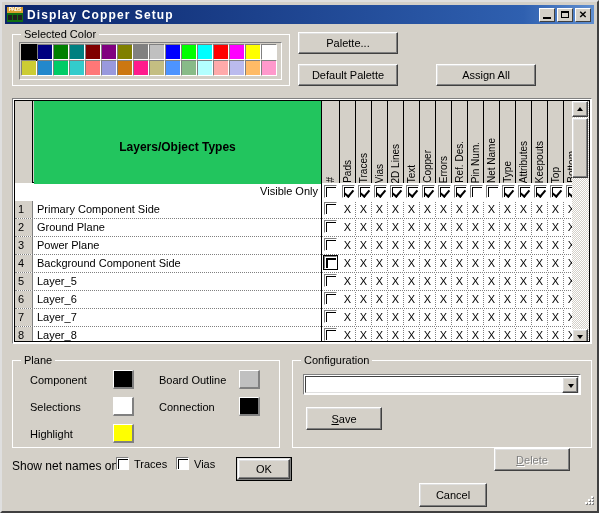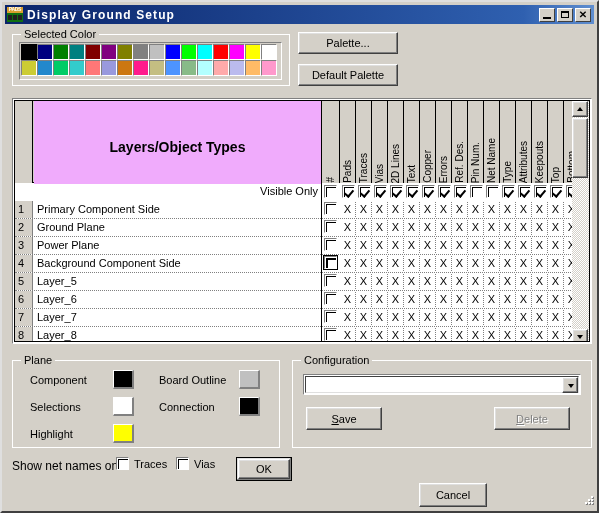--- a/index.html
+++ b/index.html
@@ -57,21 +57,21 @@
   .group-label{position:absolute;top:-7px;left:8px;background:#d4d0c8;padding:0 3px;font-size:11px;}
   
   .btn{
     background:#d4d0c8;position:absolute;box-sizing:border-box;
     border-left:1px solid #fff;border-top:1px solid #fff;
     border-right:1px solid #404040;border-bottom:1px solid #404040;
     font-size:11px;font-family:"Liberation Sans",sans-serif;
     display:flex;align-items:center;justify-content:center;cursor:default;color:#000;
     box-shadow: inset -1px -1px 0 #808080, inset 1px 1px 0 #dfdfdf;
   }
-  .btn.disabled{color:#808080;text-shadow:1px 1px 0 #fff;}
+  .btn.disabled{color:#808080;text-shadow:1px 1px 0 #fff;margin-top:41px;}
   .btn.default{border:1px solid #000;}
   .btn.default .inner{
     position:absolute;left:1px;top:1px;right:1px;bottom:1px;
     border-left:1px solid #fff;border-top:1px solid #fff;
     border-right:1px solid #404040;border-bottom:1px solid #404040;
     box-shadow: inset -1px -1px 0 #808080, inset 1px 1px 0 #dfdfdf;
     pointer-events:none;
   }
   u{text-decoration:underline;}
   
@@ -92,23 +92,23 @@
   
   .tblbox{
     position:absolute;box-sizing:border-box;background:#fff;
     border-left:1px solid #808080;border-top:1px solid #808080;
     border-right:1px solid #fff;border-bottom:1px solid #fff;
     overflow:hidden;
   }
   .tblbox2{position:absolute;inset:1px;border:1px solid #000;box-sizing:border-box;background:#fff;overflow:hidden;}
   .hdr-row{position:absolute;left:0;top:0;height:82px;background:#d4d0c8;border-bottom:1px solid #000;box-sizing:border-box;}
   .hdr-left{position:absolute;left:0;top:0;width:18px;height:82px;background:#d4d0c8;border-right:1px solid #000;box-sizing:border-box;}
-  .hdr-title{position:absolute;left:19px;top:0;width:288px;height:92px;background:#f0abfc;
+  .hdr-title{position:absolute;left:19px;top:0;width:288px;height:92px;background:#22c55e;
     border-right:1px solid #000;box-sizing:border-box;display:flex;align-items:center;justify-content:center;
-    font-weight:bold;font-size:14px;}
+    font-weight:bold;font-size:12px;}
   .vcolhdr{
     position:absolute;top:0;height:82px;background:#d4d0c8;border-right:1px solid #000;box-sizing:border-box;
     display:flex;align-items:flex-end;justify-content:center;overflow:hidden;
   }
   .vtext{
     writing-mode:vertical-rl;transform:rotate(180deg);
     font-size:10px;white-space:nowrap;padding-bottom:3px;
   }
   .vo-row{position:absolute;left:0;height:16px;background:#fff;}
   .vo-label{position:absolute;right:3px;top:1px;font-size:11px;white-space:nowrap;}
@@ -189,21 +189,21 @@
 
   <div class="titlebar">
     <div class="title-icon">
       <div class="ti-top"></div>
         <div class="ti-txt">PADS</div>
       <div class="ti-bot"></div>
         <div class="ti-b1"></div>
         <div class="ti-b2"></div>
         <div class="ti-b3"></div>
     </div>
-    <div class="title-text">Display Ground Setup</div>
+    <div class="title-text">Display Copper Setup</div>
     <div class="tb-btns">
       <div class="tb-btn tb-min"></div>
       <div class="tb-btn tb-max"></div>
       <div class="tb-btn tb-close">✕</div>
     </div>
   </div>
 
   <div class="group" style="left:10px;top:32px;width:278px;height:52px;">
     <div class="group-inner"></div>
     <div class="group-label">Selected Color</div>
@@ -246,20 +246,23 @@
         <div class="sw" style="background: rgb(255, 153, 204);"></div>
       </div>
   </div>
 
   <div class="btn" style="left:296px;top:30px;width:100px;height:22px;">
       <span>Palette...</span>
     </div>
   <div class="btn" style="left:296px;top:62px;width:100px;height:22px;">
       <span>Default Palette</span>
     </div>
+  <div class="btn" style="left:434px;top:62px;width:100px;height:22px;">
+      <span>Assign All</span>
+    </div>
 
   <div class="tblbox" style="left:10px;top:96px;width:580px;height:246px;">
     <div class="tblbox2">
       <div id="table-body" style="position:absolute;left:0;top:0;width:560px;height:244px;">
           <div class="hdr-row" style="width: 560px;">
             <div class="hdr-left"></div>
             <div class="hdr-title">Layers/Object Types</div>
             <div class="vcolhdr" style="left: 307px; width: 18px;">
               <div class="vtext">#</div>
             </div>

